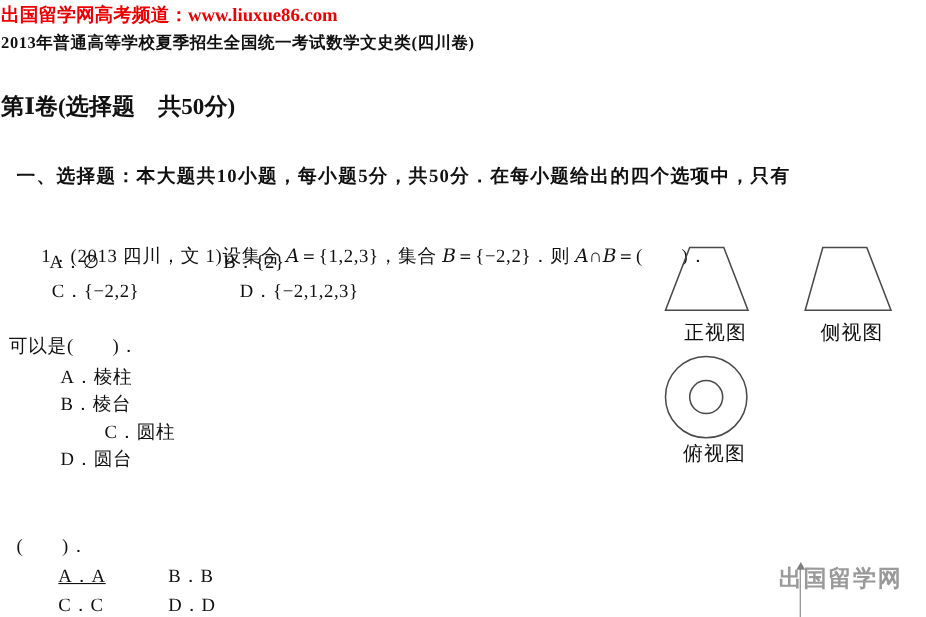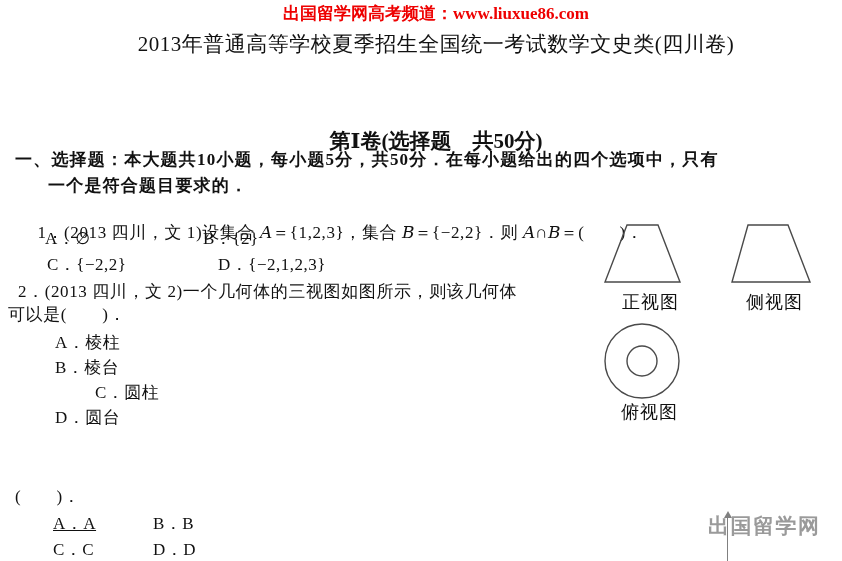--- a/index.html
+++ b/index.html
@@ -5,24 +5,24 @@
   html,body{margin:0;padding:0;}
   .page{
     position:relative;
     width:842px;height:561px;
     background:var(--bg,#fff);
     font-family:"Liberation Serif","DejaVu Serif",serif;
     color:var(--ink,#111);
     overflow:hidden;
   }
   .t{position:absolute;white-space:pre;line-height:1.25;}
-  .center{left:1px;right:0;text-align:center;padding-left:29px;}
+  .center{left:1px;right:0;}
   .hdr{font-size:17px;font-weight:bold;color:var(--header-red,#e00);}
-  .title{font-size:21px;font-weight:normal;letter-spacing:.5px;}
-  .subtitle{font-size:21px;font-weight:bold;margin-top:44px;}
+  .title{font-size:15px;font-weight:bold;letter-spacing:.5px;}
+  .subtitle{font-size:21px;font-weight:bold;}
   .instr{font-size:17px;font-weight:bold;letter-spacing:1.2px;}
   .body-line{font-size:17px;letter-spacing:.6px;}
   .opt{font-size:17px;letter-spacing:.5px;}
   .var{font-style:italic;font-family:"DejaVu Serif",serif;letter-spacing:0;}
   .dia-label{font-size:18px;letter-spacing:1px;}
   .dia-svg{position:absolute;left:595px;top:218px;}
   .dia-svg polygon,.dia-svg circle{fill:none;stroke:var(--diagram-stroke,#4a4a4a);stroke-width:1.4;}
   .wm-brand{font-size:21px;font-weight:bold;letter-spacing:1.5px;color:var(--brand-gray,#9a9a9a);text-align:right;}
   .wm-url{font-size:15.5px;font-weight:bold;color:var(--url-blue,#2a6cb4);font-family:"Liberation Sans","DejaVu Sans",sans-serif;}
   .wm-url .red86{color:var(--url-red,#e2452f);}
@@ -36,31 +36,29 @@
 
 <div class="page">
 
   <div class="t center hdr" style="top:3px;">出国留学网高考频道：www.liuxue86.com</div>
 
   <div class="t center title" style="top:31px;">2013年普通高等学校夏季招生全国统一考试数学文史类(四川卷)</div>
 
   <div class="t center subtitle" style="top:84px;">第Ⅰ卷(选择题　共50分)</div>
 
   <div class="t instr" style="top:149px;left:15px;">一、选择题：本大题共10小题，每小题5分，共50分．在每小题给出的四个选项中，只有</div>
-  <div class="t instr" style="top:175px;left:48px;">一个是符合题目要求的．</div>
 
   <div class="t body-line" style="top:201px;left:18px;">
     <span>1．(2013 四川，文 1)设集合 </span><span class="var">A</span><span>＝{1,2,3}，集合 </span><span class="var">B</span><span>＝{−2,2}．则 </span><span class="var">A</span><span>∩</span><span class="var">B</span><span>＝(　　)．</span>
   </div>
   <div class="t opt" style="top:228px;left:45px;">A．∅</div>
   <div class="t opt" style="top:228px;left:203px;">B．{2}</div>
   <div class="t opt" style="top:254px;left:47px;">C．{−2,2}</div>
   <div class="t opt" style="top:254px;left:218px;">D．{−2,1,2,3}</div>
 
-  <div class="t body-line" style="top:281px;left:18px;">2．(2013 四川，文 2)一个几何体的三视图如图所示，则该几何体</div>
   <div class="t body-line" style="top:304px;left:8px;">可以是(　　)．</div>
   <div class="t opt" style="top:332px;left:55px;">A．棱柱</div>
   <div class="t opt" style="top:357px;left:55px;">B．棱台</div>
   <div class="t opt" style="top:382px;left:55px;margin-left:40px;">C．圆柱</div>
   <div class="t opt" style="top:407px;left:55px;">D．圆台</div>
 
   <svg class="dia-svg" width="230" height="200">
     <polygon points="10,64 85,64 63,7 32,7"></polygon>
     <polygon points="137,64 215,64 193,7 153,7"></polygon>
     <circle cx="47" cy="143" r="37"></circle>

